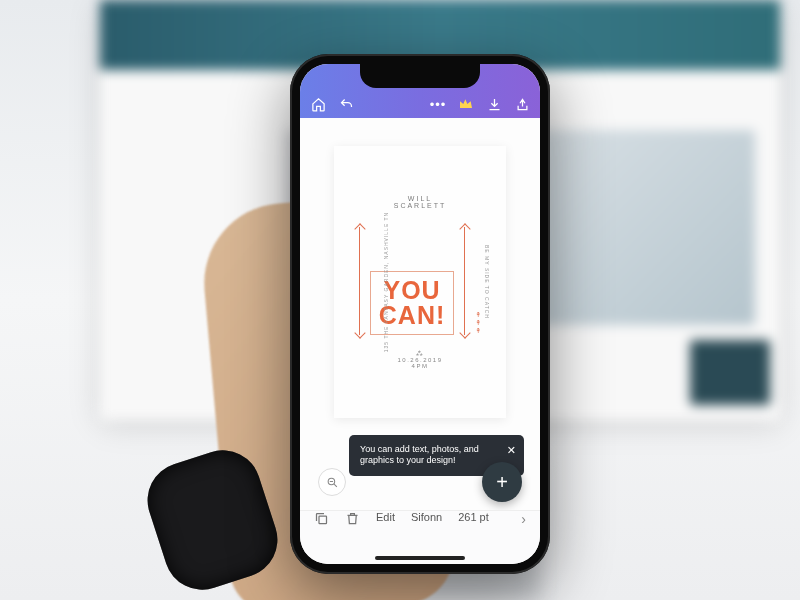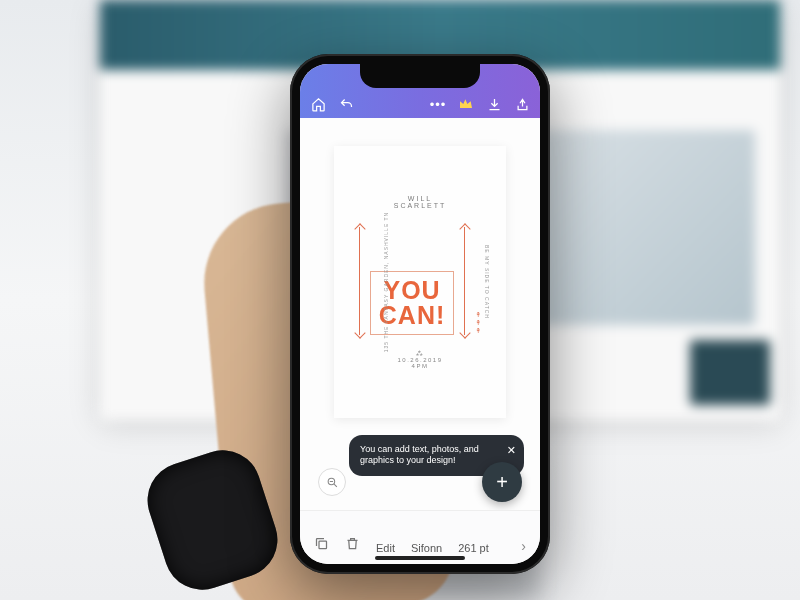--- a/index.html
+++ b/index.html
@@ -152,21 +152,21 @@
     .side-text-r { right:-18px; transform: translateY(-50%) rotate(90deg); }
     .card-bottom {
       font-size:6px; letter-spacing:1.5px; color:#888;
       text-align:center; margin-top:6px;
     }
     .tooltip {
       position:absolute; bottom:88px; right:16px;
       width: 175px;
       background:#2a2f36; color:#fff;
       font-size:9px; padding:9px 26px 9px 11px;
-      border-radius:13px;
+      border-radius:5px;
       line-height:1.3;
     }
     .tooltip-close {
       position:absolute; top:8px; right:8px; color:#fff; font-size:11px;
     }
     .fab {
       position:absolute; bottom:62px; right:18px;
       width:40px; height:40px; border-radius:50%;
       background:#2f3b42;
       display:flex; align-items:center; justify-content:center;
@@ -177,21 +177,21 @@
       position:absolute; bottom:68px; left:18px;
       width:28px; height:28px; border-radius:50%;
       border:1px solid #ddd; background:#fff;
       display:flex; align-items:center; justify-content:center;
       color:#888; font-size:12px;
     }
     .bottom-bar {
       position:absolute; bottom:0; left:0; right:0; height:54px;
       background:#fbfbfc;
       border-top:1px solid #eee;
-      display:flex; align-items:flex-end;
+      display:flex; align-items:flex-start;
       padding:0 14px 10px; gap:16px;
       font-size:11px; color:#555;
     }
     .bb-icon { color:#888; font-size:14px; }
     .bb-text { flex:0 0 auto; }
     .home-indicator {
       position:absolute; bottom:4px; left:50%; transform:translateX(-50%);
       width:90px; height:4px; background:#222; border-radius:3px;
     }
   </style>

